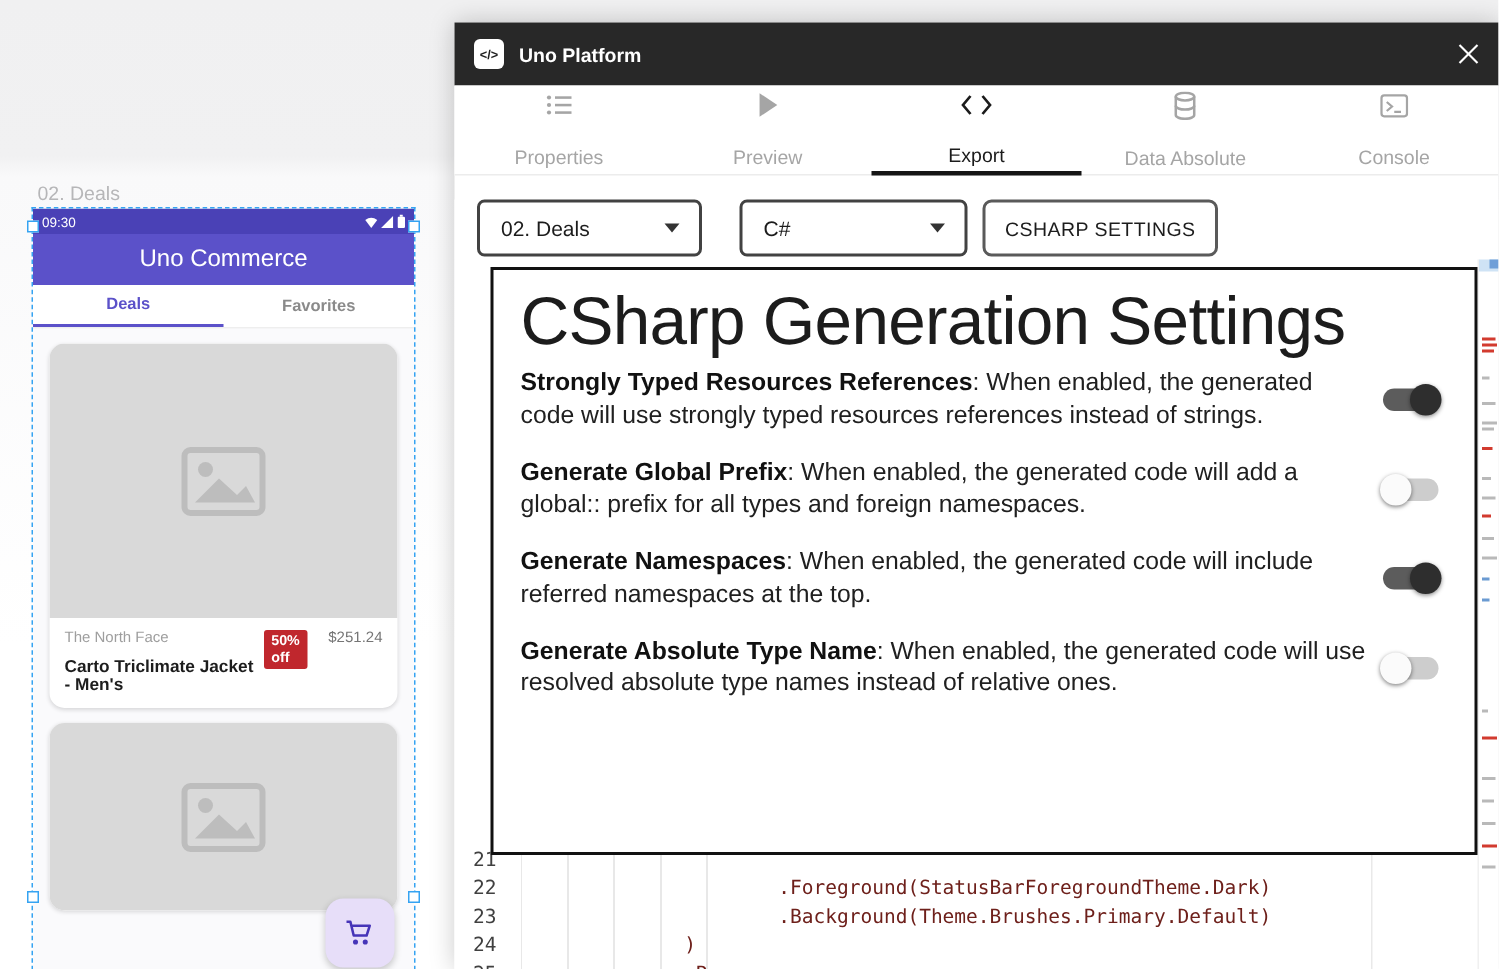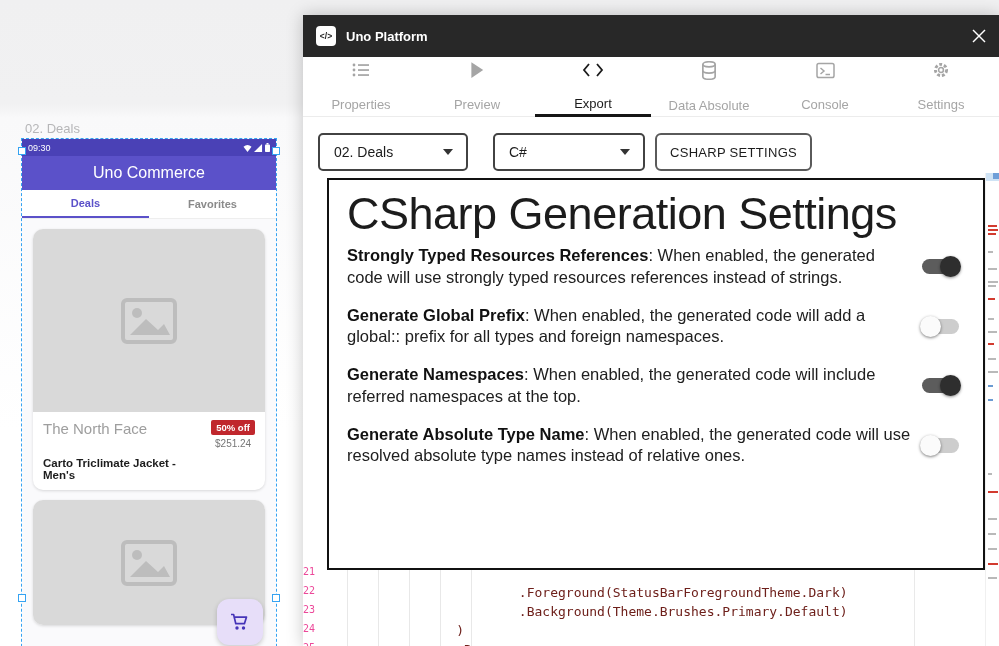--- a/index.html
+++ b/index.html
@@ -28,23 +28,23 @@
   .app-bar { height:34px; background:#5b51c9; color:#fff; display:flex; align-items:center; justify-content:center; font-size:16px; }
   .app-tabs { height:29px; background:#fff; display:flex; border-bottom:1px solid #eee; }
   .app-tab { flex:1; display:flex; align-items:center; justify-content:center; font-size:11px; font-weight:bold; color:#8a8a8a; }
   .app-tab.active { color:#5b51c9; border-bottom:2px solid #5b51c9; }
   .phone-content { flex:1; overflow:hidden; position:relative; }
   .card { margin:10px 11px 0; background:#fff; border-radius:10px; box-shadow:0 1px 3px rgba(0,0,0,.14); overflow:hidden; }
   .card-img { background:#d9d9d9; display:flex; align-items:center; justify-content:center; }
   .card1 .card-img { height:183px; }
   .card2 .card-img { height:125px; }
   .card-info { display:flex; justify-content:space-between; padding:8px 10px 9px; }
-  .brand { font-size:15px; color:#9e9e9e; margin-bottom:20px; }
+  .brand { font-size:10px; color:#9e9e9e; margin-bottom:8px; }
   .pname { font-size:11.5px; color:#1d1d1d; font-weight:bold; }
-  .price-col { display:flex; flex-direction:column; align-items:center; gap:3px; }
+  .price-col { display:flex; flex-direction:row; align-items:flex-start; gap:14px; }
   .discount { background:#c0272d; color:#fff; font-size:9.5px; font-weight:bold; padding:2px 5px; border-radius:2px; }
   .price { font-size:10px; color:#757575; }
   .fab { position:absolute; right:13px; bottom:42px; width:46px; height:46px; border-radius:12px; background:#e7def9; box-shadow:0 2px 5px rgba(0,0,0,.2); display:flex; align-items:center; justify-content:center; z-index:3; }
   .bottom-nav { height:47px; background:#f4f0fa; display:flex; padding:4px 64px 4px 6px; }
   .nav-item { flex:1; display:flex; flex-direction:column; align-items:center; justify-content:center; gap:2px; color:#5f6368; }
   .nav-pill { width:44px; height:24px; border-radius:12px; background:#e8daf7; display:flex; align-items:center; justify-content:center; }
   .nav-label { font-size:9.5px; }
   .nav-item.active .nav-label { color:#17171b; font-weight:bold; }
   .android-nav { height:27px; background:#20242f; position:relative; }
   .back-glyph { position:absolute; left:58px; top:2px; color:#8b8fa0; font-size:16px; }
@@ -67,21 +67,21 @@
   .sel-page { left:15px; width:150px; }
   .sel-lang { left:190px; width:152px; }
   .caret { position:absolute; right:13px; width:0; height:0; border-left:5px solid transparent; border-right:5px solid transparent; border-top:6px solid #333; }
   .settings-btn { position:absolute; left:352px; width:157px; height:38px; border:2px solid #5a5a5a; border-radius:6px; background:#fff; display:flex; align-items:center; justify-content:center; font-size:13px; font-weight:500; letter-spacing:.3px; color:#1c1c1c; }
 
   
   .editor { position:absolute; left:0; top:158px; right:0; bottom:0; background:#fff; font-family:"DejaVu Sans Mono", monospace; }
   .indent-guides { position:absolute; left:44px; top:390px; width:130px; bottom:0;
     background:repeating-linear-gradient(90deg,#e8e8e8 0 1px,transparent 1px 31px); }
   .code-line { position:absolute; left:0; right:90px; height:19px; display:flex; white-space:pre; }
-  .ln { width:28px; color:#ec4899; font-size:10px; flex:none; }
+  .ln { width:28px; text-align:right; color:#404040; font-size:13px; flex:none; }
   .code { font-size:13px; color:#6e201b; }
   .editor-sep { position:absolute; left:611px; top:392px; bottom:0; width:1px; background:#e9e9e9; }
 
   
   .minimap { position:absolute; right:0; top:158px; width:14px; bottom:0; background:#fff; border-left:1px solid #f0f0f0; }
   .mm-viewport { position:absolute; left:0; right:0; top:0; height:8px; background:#cfe3f5; }
   .mm-corner { position:absolute; right:0; top:0; width:6px; height:6px; background:#6f9fd8; }
   .mm { position:absolute; left:2px; height:2px; }
   .mm.g { background:#b9b9b9; } .mm.r { background:#d23b2f; } .mm.b { background:#6b9bd2; }
 
@@ -285,29 +285,20 @@
     </div>
     <div class="tab">
       <span>
           <svg width="19" height="17" viewBox="0 0 19 17">
             <rect x="1" y="1.5" width="17" height="14" rx="1.8" fill="none" stroke="currentColor" stroke-width="1.5"></rect>
             <path d="M4.5 6 L8 9 L4.5 12" fill="none" stroke="currentColor" stroke-width="1.5"></path>
             <line x1="9.5" y1="12.5" x2="14" y2="12.5" stroke="currentColor" stroke-width="1.5"></line>
           </svg>
         </span>
       <span>Console</span>
-    </div>
-    <div class="tab">
-      <span>
-          <svg width="18" height="18" viewBox="0 0 20 20">
-            <circle cx="10" cy="10" r="6.2" fill="none" stroke="currentColor" stroke-width="3.2" stroke-dasharray="3.2 2.1"></circle>
-            <circle cx="10" cy="10" r="2.7" fill="none" stroke="currentColor" stroke-width="1.7"></circle>
-          </svg>
-        </span>
-      <span>Settings</span>
     </div>
   </div>
 
   <div class="toolbar">
     <div class="select sel-page">
       <span>02. Deals</span>
       <span class="caret"></span>
     </div>
     <div class="select sel-lang">
       <span>C#</span>

